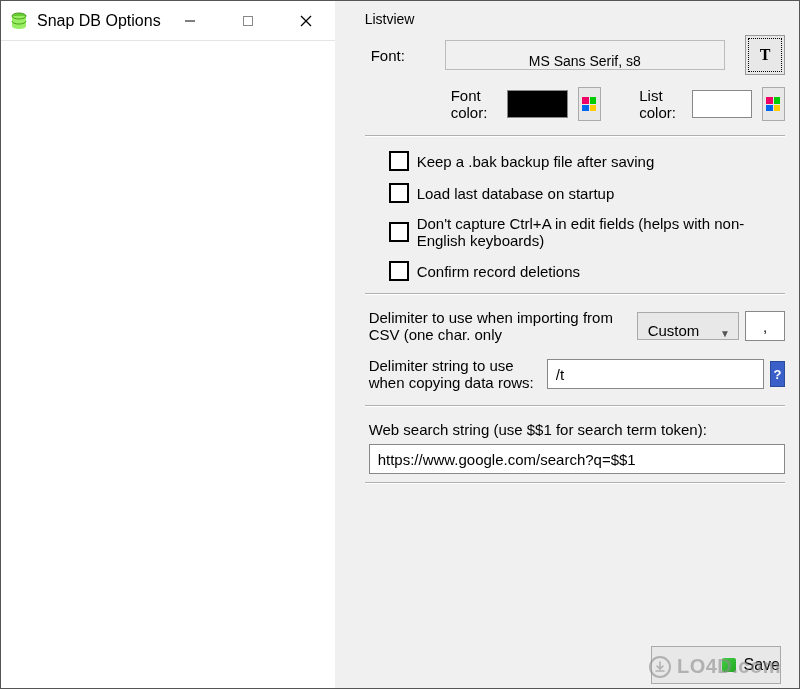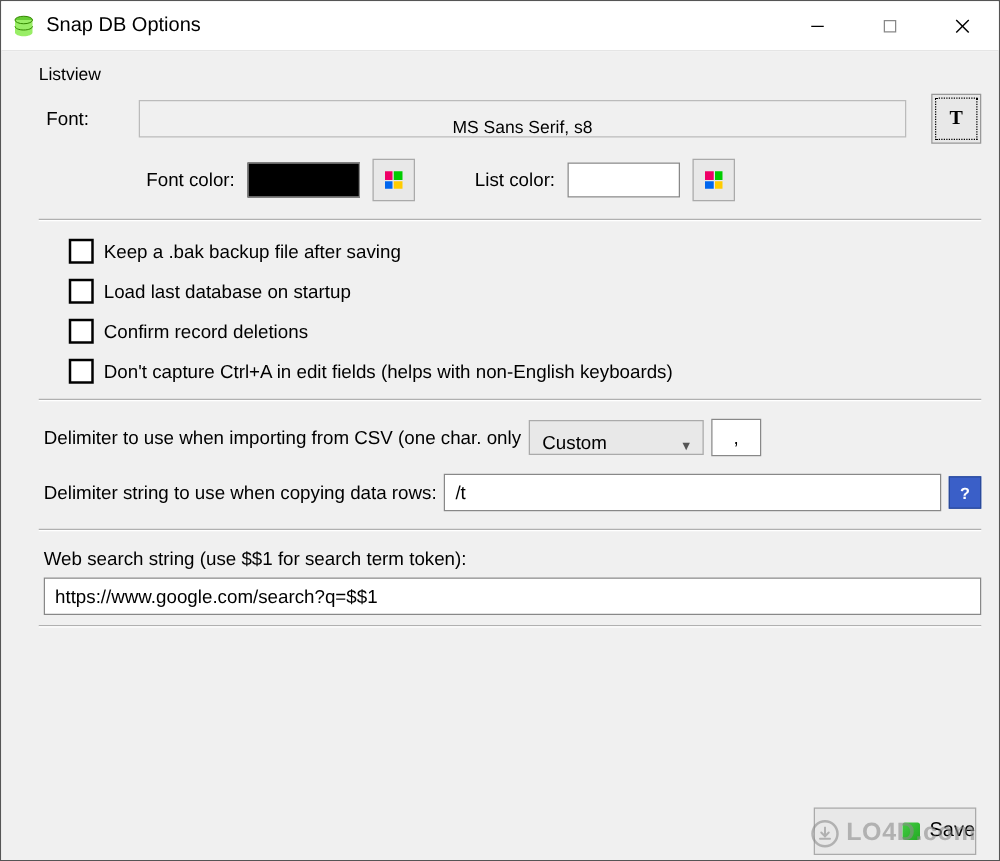--- a/index.html
+++ b/index.html
@@ -11,21 +11,20 @@
   height: 689px;
   overflow: hidden;
   position: relative;
 }
 .window {
   width: 800px;
   height: 689px;
   border: 1px solid #555;
   background: #fff;
   display: flex;
-  flex-direction: column;
 }
 .titlebar {
   height: 40px;
   background: #fff;
   border-bottom: 1px solid #e5e5e5;
   display: flex;
   align-items: center;
   padding: 0 0 0 8px;
 }
 .app-icon {
@@ -352,25 +351,25 @@
     <div class="check-row">
       <span class="fake-check"></span>
       <span>Keep a .bak backup file after saving</span>
     </div>
     <div class="check-row">
       <span class="fake-check"></span>
       <span>Load last database on startup</span>
     </div>
     <div class="check-row">
       <span class="fake-check"></span>
-      <span>Confirm record deletions</span>
+      <span>Don't capture Ctrl+A in edit fields (helps with non-English keyboards)</span>
     </div>
     <div class="check-row">
       <span class="fake-check"></span>
-      <span>Don't capture Ctrl+A in edit fields (helps with non-English keyboards)</span>
+      <span>Confirm record deletions</span>
     </div>
 
     <hr class="hr-sunken">
 
     <div class="delim-row">
       <span>Delimiter to use when importing from CSV (one char. only</span>
       <div class="combo">
         <span>Custom</span>
         <span class="chev">▼</span>
       </div>

